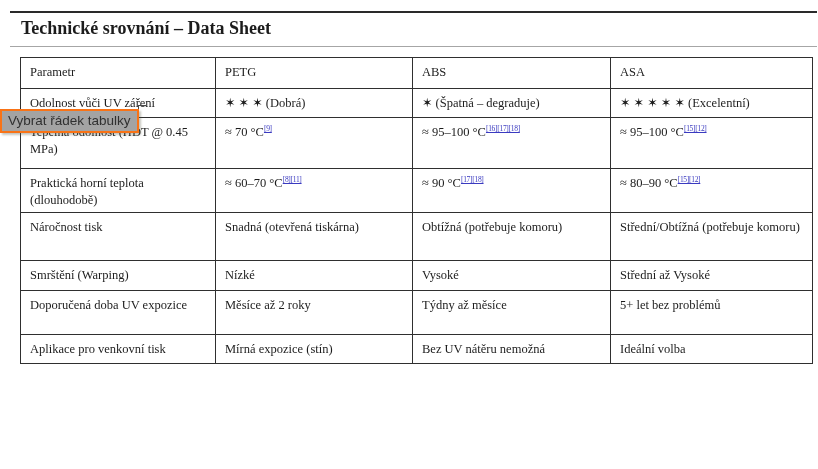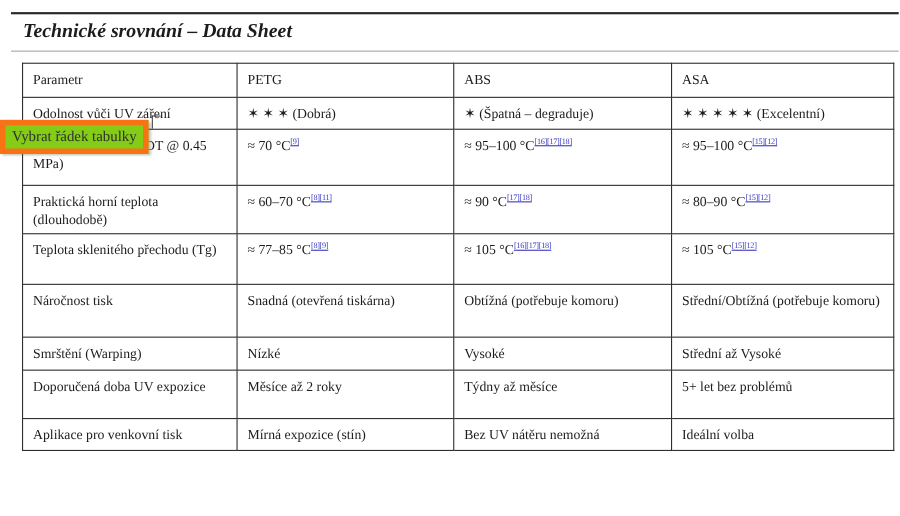--- a/index.html
+++ b/index.html
@@ -6,43 +6,43 @@
   html,body { background:#ffffff; }
   body {
     width:818px; height:469px; position:relative; overflow:hidden;
     font-family:"Liberation Serif", serif; color:#1c1c1c;
   }
   .title-block {
     position:absolute; left:10px; top:11px; width:807px;
     border-top:2px solid #2a2a2a; border-bottom:1px solid #a6a6a6;
     padding:5px 0 7px 11px;
   }
-  .title-block h1 { font-size:18px; font-weight:bold;font-style:italic; }
+  .title-block h1 { font-size:18px; font-weight:bold; }
   table.sheet {
     position:absolute; left:20px; top:57px; width:792px;
     border-collapse:collapse; table-layout:fixed;
   }
   table.sheet td {
     border:1px solid #2f2f2f; vertical-align:top; text-align:left;
     padding:6px 6px 2px 9px; font-size:12.5px; line-height:1.35;
     overflow:hidden;
     margin-top:48px;
   }
   td.param { font-weight:normal; }
   tr.h31{height:31px} tr.h29{height:29px} tr.h51{height:51px}
   tr.h44{height:44px} tr.h46{height:46px} tr.h48{height:48px}
   tr.h30{height:30px}
   sup.cite {
     color:#3a3ac0; font-size:7.5px; line-height:0;
     text-decoration:underline; vertical-align:super; letter-spacing:-0.3px;
   }
   .tooltip {
     position:absolute; left:0; top:109px; z-index:5;
-    background:#84cc16; border:5px solid #f97316; color:#303030;
-    font-family:Liberation Serif, serif; font-size:13.5px;
+    background:#a3a3a3; border:2px solid #f97316; color:#303030;
+    font-family:Liberation Sans, sans-serif; font-size:13.5px;
     padding:2px 6px 3px 6px; white-space:nowrap;
     box-shadow:2px 2px 2px rgba(90,90,70,0.35);
   }
   .text-cursor {
     position:absolute; left:138px; top:105px; width:8px; height:12px;
     border-left:1px solid #4a4a4a; border-top:1px solid #4a4a4a;
   }
 </style>
 </head>
 <body>
@@ -76,26 +76,20 @@
       <td><span>≈ 70 °C</span><sup class="cite">[9]</sup></td>
       <td><span>≈ 95–100 °C</span><sup class="cite">[16][17][18]</sup></td>
       <td><span>≈ 95–100 °C</span><sup class="cite">[15][12]</sup></td>
     </tr>
     <tr class="h44">
       <td class="param">Praktická horní teplota (dlouhodobě)</td>
       <td><span>≈ 60–70 °C</span><sup class="cite">[8][11]</sup></td>
       <td><span>≈ 90 °C</span><sup class="cite">[17][18]</sup></td>
       <td><span>≈ 80–90 °C</span><sup class="cite">[15][12]</sup></td>
     </tr>
-    <tr class="h46">
-      <td class="param">Teplota sklenitého přechodu (Tg)</td>
-      <td><span>≈ 77–85 °C</span><sup class="cite">[8][9]</sup></td>
-      <td><span>≈ 105 °C</span><sup class="cite">[16][17][18]</sup></td>
-      <td><span>≈ 105 °C</span><sup class="cite">[15][12]</sup></td>
-    </tr>
     <tr class="h48">
       <td class="param">Náročnost tisk</td>
       <td><span>Snadná (otevřená tiskárna)</span></td>
       <td><span>Obtížná (potřebuje komoru)</span></td>
       <td><span>Střední/Obtížná (potřebuje komoru)</span></td>
     </tr>
     <tr class="h30">
       <td class="param">Smrštění (Warping)</td>
       <td><span>Nízké</span></td>
       <td><span>Vysoké</span></td>

